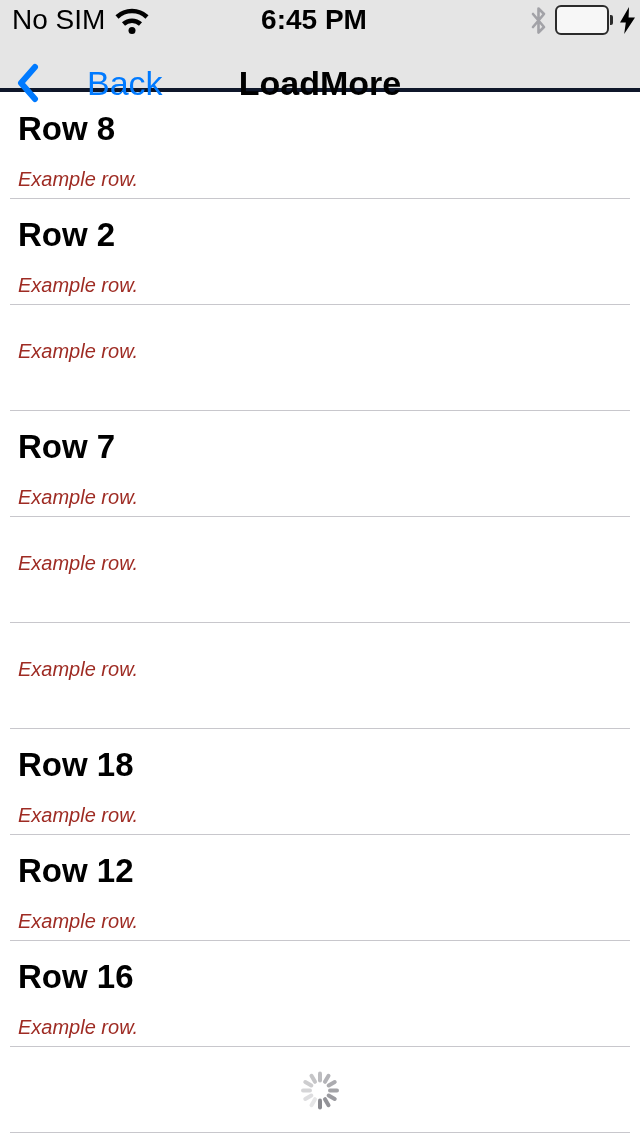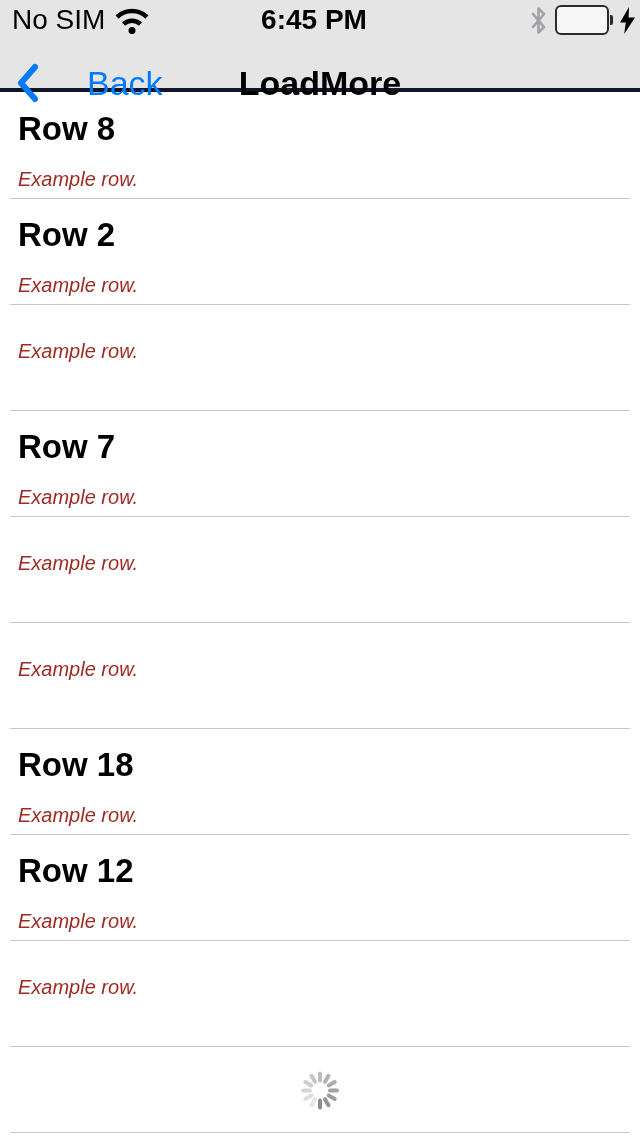--- a/index.html
+++ b/index.html
@@ -107,20 +107,21 @@
     <div class="row-title">Row 18</div>
     <div class="row-subtitle">Example row.</div>
   </div>
 
   <div class="cell">
     <div class="row-title">Row 12</div>
     <div class="row-subtitle">Example row.</div>
   </div>
 
   <div class="cell">
+    <div class="row-title">Row 16</div>
     <div class="row-subtitle">Example row.</div>
   </div>
 <div class="loading-cell">
     <div class="spinner">
         <div class="spoke" style="transform: rotate(0deg) translateY(-13.5px); opacity: 0.57;"></div>
         <div class="spoke" style="transform: rotate(30deg) translateY(-13.5px); opacity: 0.65;"></div>
         <div class="spoke" style="transform: rotate(60deg) translateY(-13.5px); opacity: 0.72;"></div>
         <div class="spoke" style="transform: rotate(90deg) translateY(-13.5px); opacity: 0.79;"></div>
         <div class="spoke" style="transform: rotate(120deg) translateY(-13.5px); opacity: 0.86;"></div>
         <div class="spoke" style="transform: rotate(150deg) translateY(-13.5px); opacity: 0.93;"></div>

